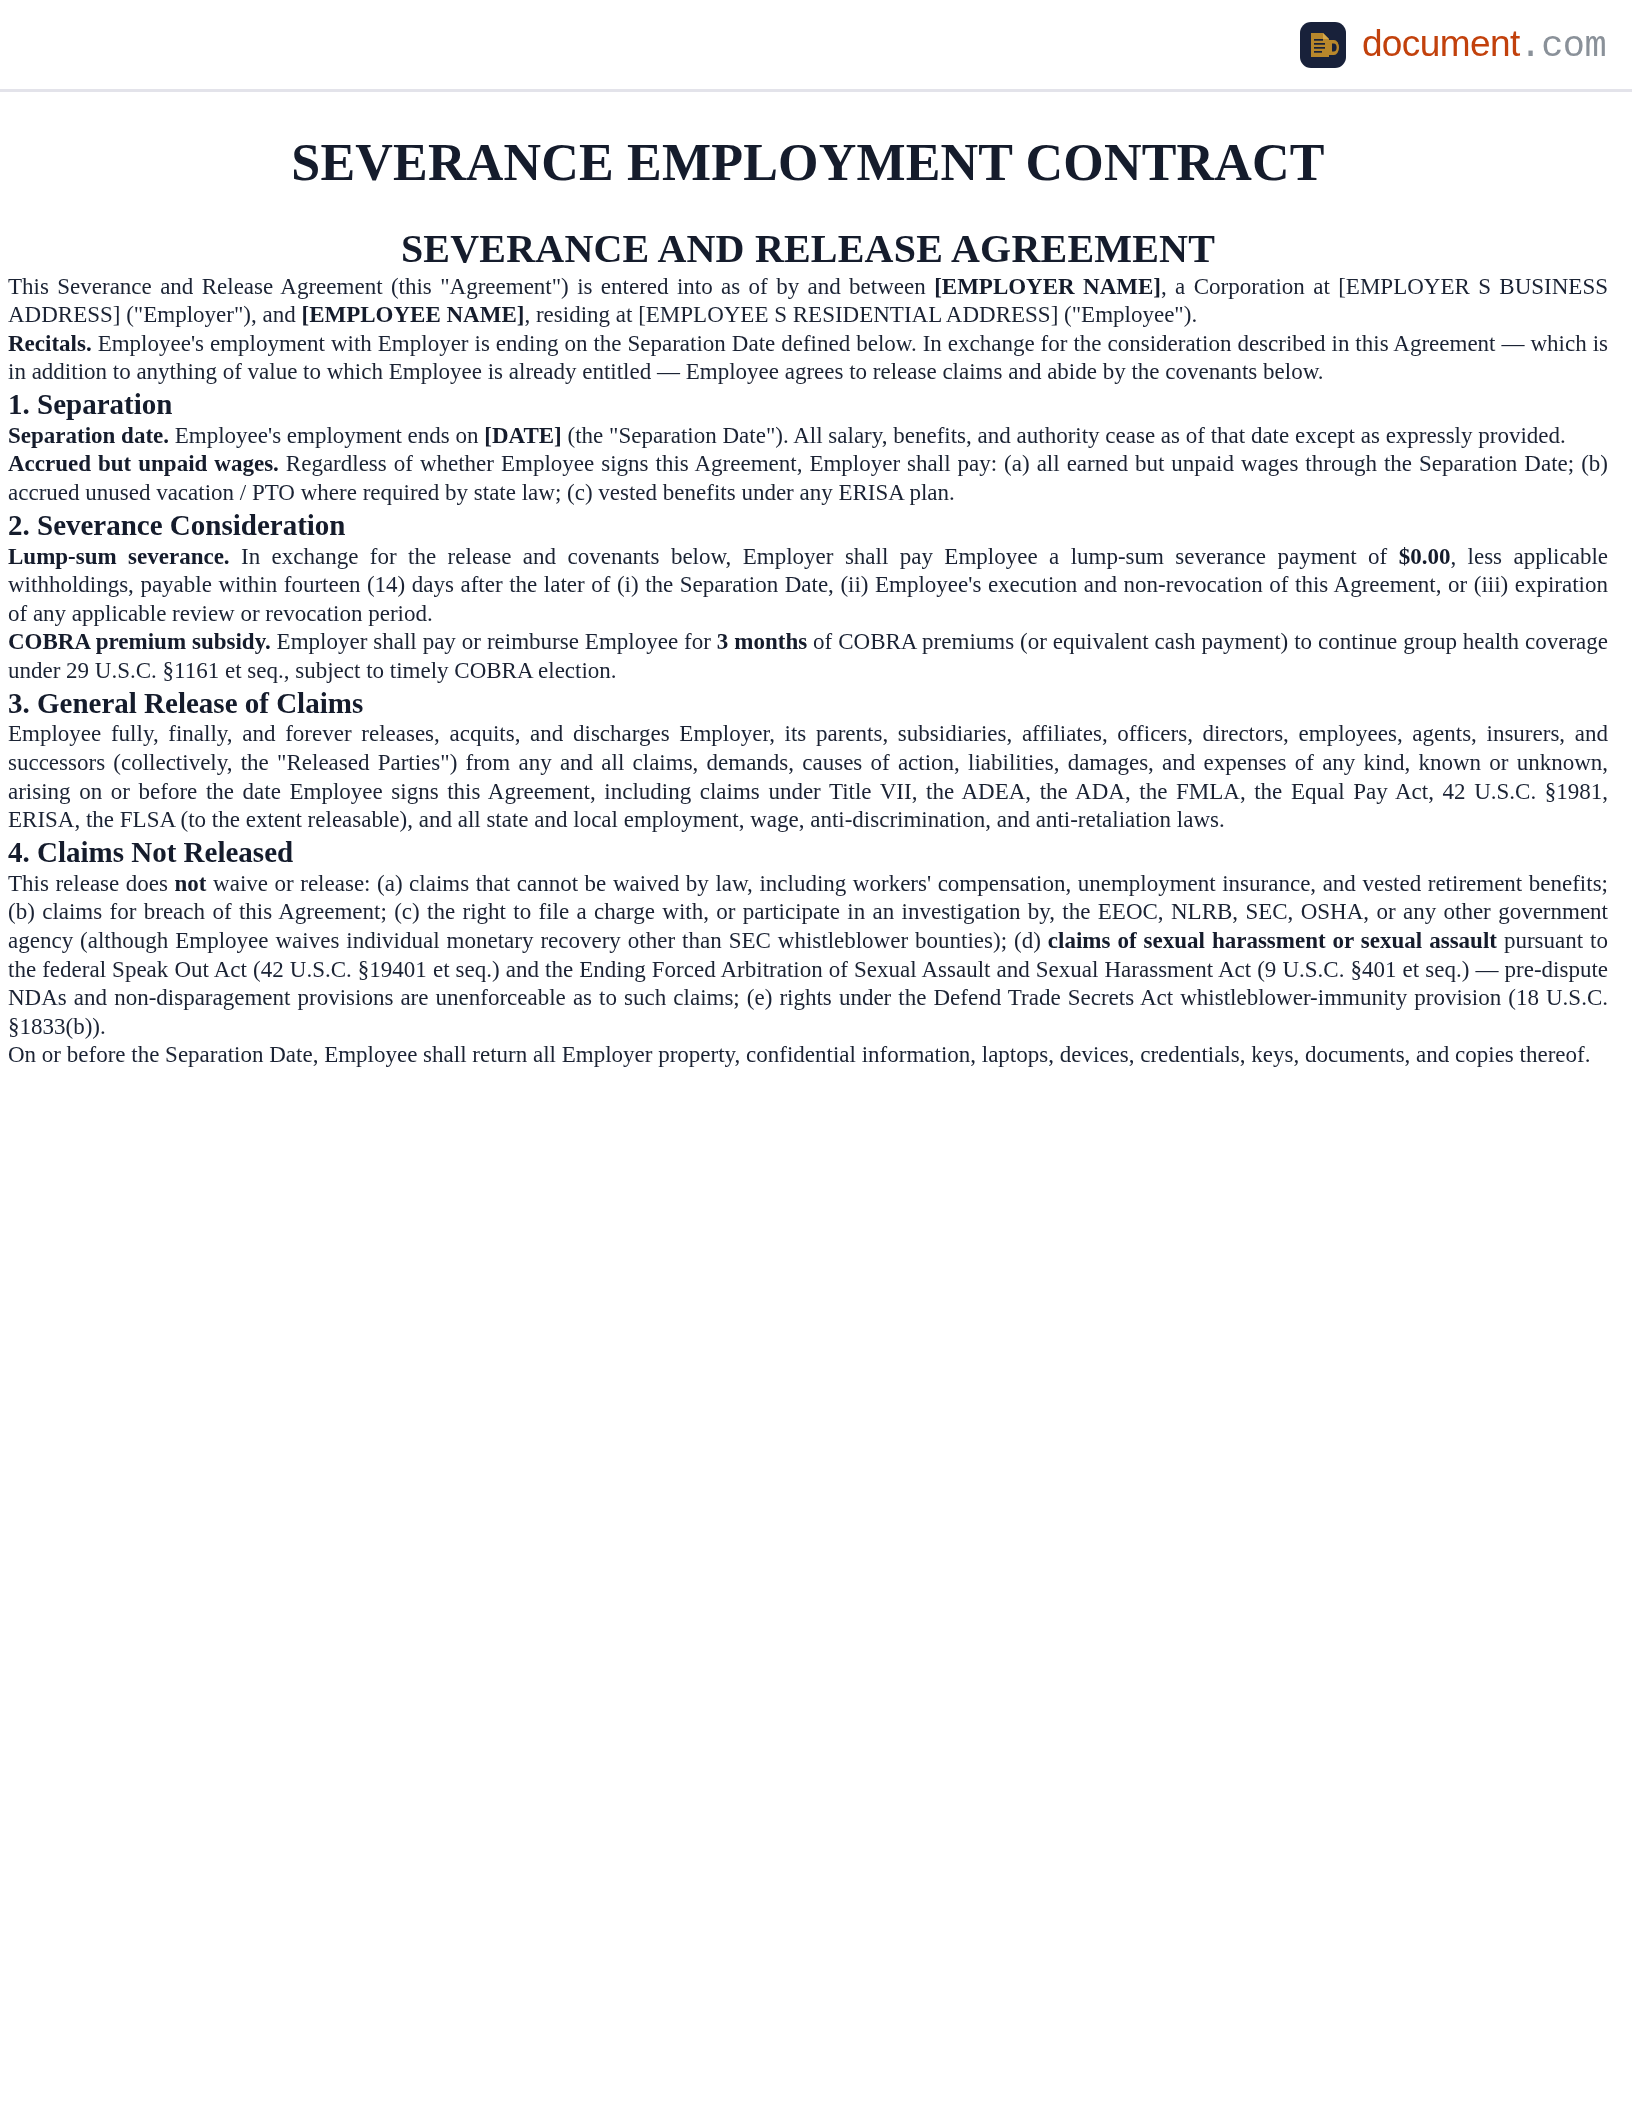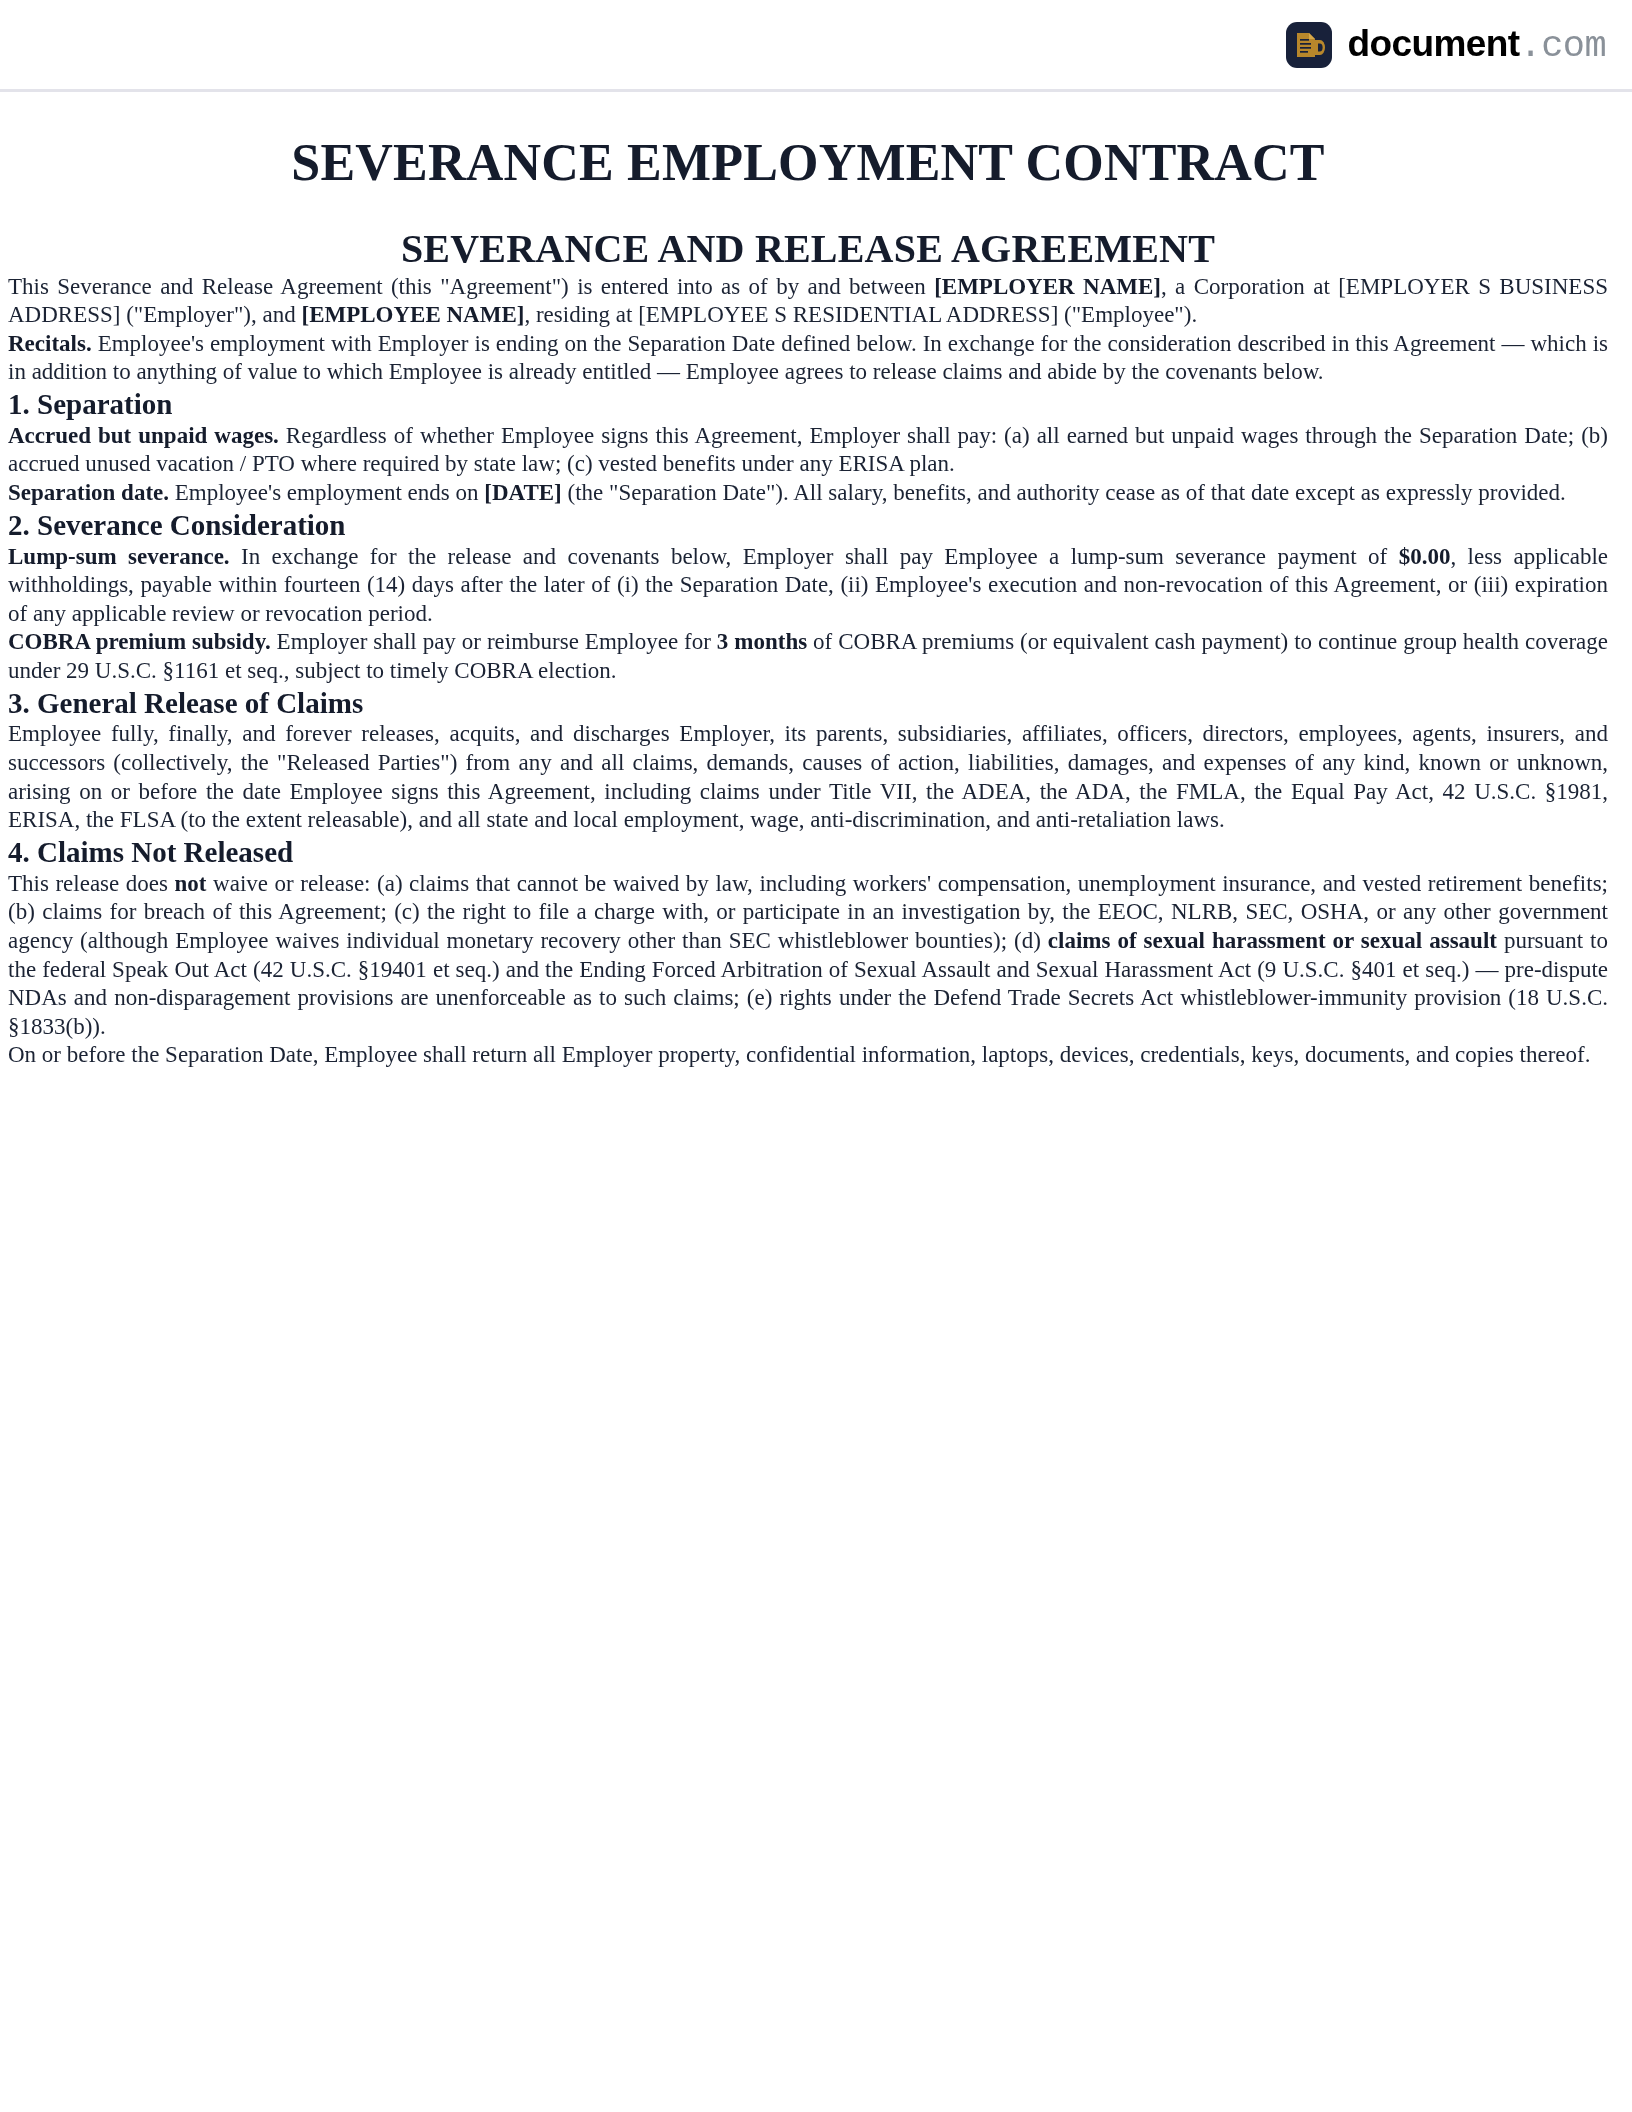--- a/index.html
+++ b/index.html
@@ -47,21 +47,21 @@
     flex: 0 0 auto;
   }
   .brand-mark svg { display: block; }
   .brand-word {
     font-family: "Liberation Sans", "DejaVu Sans", sans-serif;
     font-size: 37px;
     letter-spacing: -0.6px;
     line-height: 1;
     white-space: nowrap;
   }
-  .brand-word .w-main { color: #000000; font-weight: 700; }
+  .brand-word .w-main { color: #c2410c; font-weight: 400; }
   .brand-word .w-tld  { color: #8a9199; font-weight: 400; font-family: Liberation Mono, monospace; }
 
   
   .doc {
     padding: 34px 24px 0 8px;
     box-sizing: border-box;
   }
   h1.doc-title, h2.doc-subtitle {
     text-align: center;
     font-weight: 700;
@@ -134,22 +134,22 @@
   <main class="doc">
 
     <h1 class="doc-title">SEVERANCE EMPLOYMENT CONTRACT</h1>
     <h2 class="doc-subtitle">SEVERANCE AND RELEASE AGREEMENT</h2>
 
     <p class="body-par par-gap-lg"><span>This Severance and Release Agreement (this "Agreement") is entered into as of by and between </span><b>[EMPLOYER NAME]</b><span>, a Corporation at [EMPLOYER S BUSINESS ADDRESS] ("Employer"), and </span><b>[EMPLOYEE NAME]</b><span>, residing at [EMPLOYEE S RESIDENTIAL ADDRESS] ("Employee").</span></p>
 
     <p class="body-par par-gap-md"><b>Recitals.</b><span> Employee's employment with Employer is ending on the Separation Date defined below. In exchange for the consideration described in this Agreement — which is in addition to anything of value to which Employee is already entitled — Employee agrees to release claims and abide by the covenants below.</span></p>
 
     <h3 class="section-head sec-gap">1. Separation</h3>
+    <p class="body-par sec-body-gap"><b>Separation date.</b><span> Employee's employment ends on </span><b>[DATE]</b><span> (the "Separation Date"). All salary, benefits, and authority cease as of that date except as expressly provided.</span></p>
     <p class="body-par par-gap-md"><b>Accrued but unpaid wages.</b><span> Regardless of whether Employee signs this Agreement, Employer shall pay: (a) all earned but unpaid wages through the Separation Date; (b) accrued unused vacation / PTO where required by state law; (c) vested benefits under any ERISA plan.</span></p>
-    <p class="body-par sec-body-gap"><b>Separation date.</b><span> Employee's employment ends on </span><b>[DATE]</b><span> (the "Separation Date"). All salary, benefits, and authority cease as of that date except as expressly provided.</span></p>
 
     <h3 class="section-head sec-gap">2. Severance Consideration</h3>
     <p class="body-par sec-body-gap"><b>Lump-sum severance.</b><span> In exchange for the release and covenants below, Employer shall pay Employee a lump-sum severance payment of </span><b>$0.00</b><span>, less applicable withholdings, payable within fourteen (14) days after the later of (i) the Separation Date, (ii) Employee's execution and non-revocation of this Agreement, or (iii) expiration of any applicable review or revocation period.</span></p>
     <p class="body-par par-gap-md"><b>COBRA premium subsidy.</b><span> Employer shall pay or reimburse Employee for </span><b>3 months</b><span> of COBRA premiums (or equivalent cash payment) to continue group health coverage under 29 U.S.C. §1161 et seq., subject to timely COBRA election.</span></p>
 
     <h3 class="section-head sec-gap">3. General Release of Claims</h3>
     <p class="body-par sec-body-gap">Employee fully, finally, and forever releases, acquits, and discharges Employer, its parents, subsidiaries, affiliates, officers, directors, employees, agents, insurers, and successors (collectively, the "Released Parties") from any and all claims, demands, causes of action, liabilities, damages, and expenses of any kind, known or unknown, arising on or before the date Employee signs this Agreement, including claims under Title VII, the ADEA, the ADA, the FMLA, the Equal Pay Act, 42 U.S.C. §1981, ERISA, the FLSA (to the extent releasable), and all state and local employment, wage, anti-discrimination, and anti-retaliation laws.</p>
 
     <h3 class="section-head sec-gap">4. Claims Not Released</h3>
     <p class="body-par sec-body-gap"><span>This release does </span><b>not</b><span> waive or release: (a) claims that cannot be waived by law, including workers' compensation, unemployment insurance, and vested retirement benefits; (b) claims for breach of this Agreement; (c) the right to file a charge with, or participate in an investigation by, the EEOC, NLRB, SEC, OSHA, or any other government agency (although Employee waives individual monetary recovery other than SEC whistleblower bounties); (d) </span><b>claims of sexual harassment or sexual assault</b><span> pursuant to the federal Speak Out Act (42 U.S.C. §19401 et seq.) and the Ending Forced Arbitration of Sexual Assault and Sexual Harassment Act (9 U.S.C. §401 et seq.) — pre-dispute NDAs and non-disparagement provisions are unenforceable as to such claims; (e) rights under the Defend Trade Secrets Act whistleblower-immunity provision (18 U.S.C. §1833(b)).</span></p>

